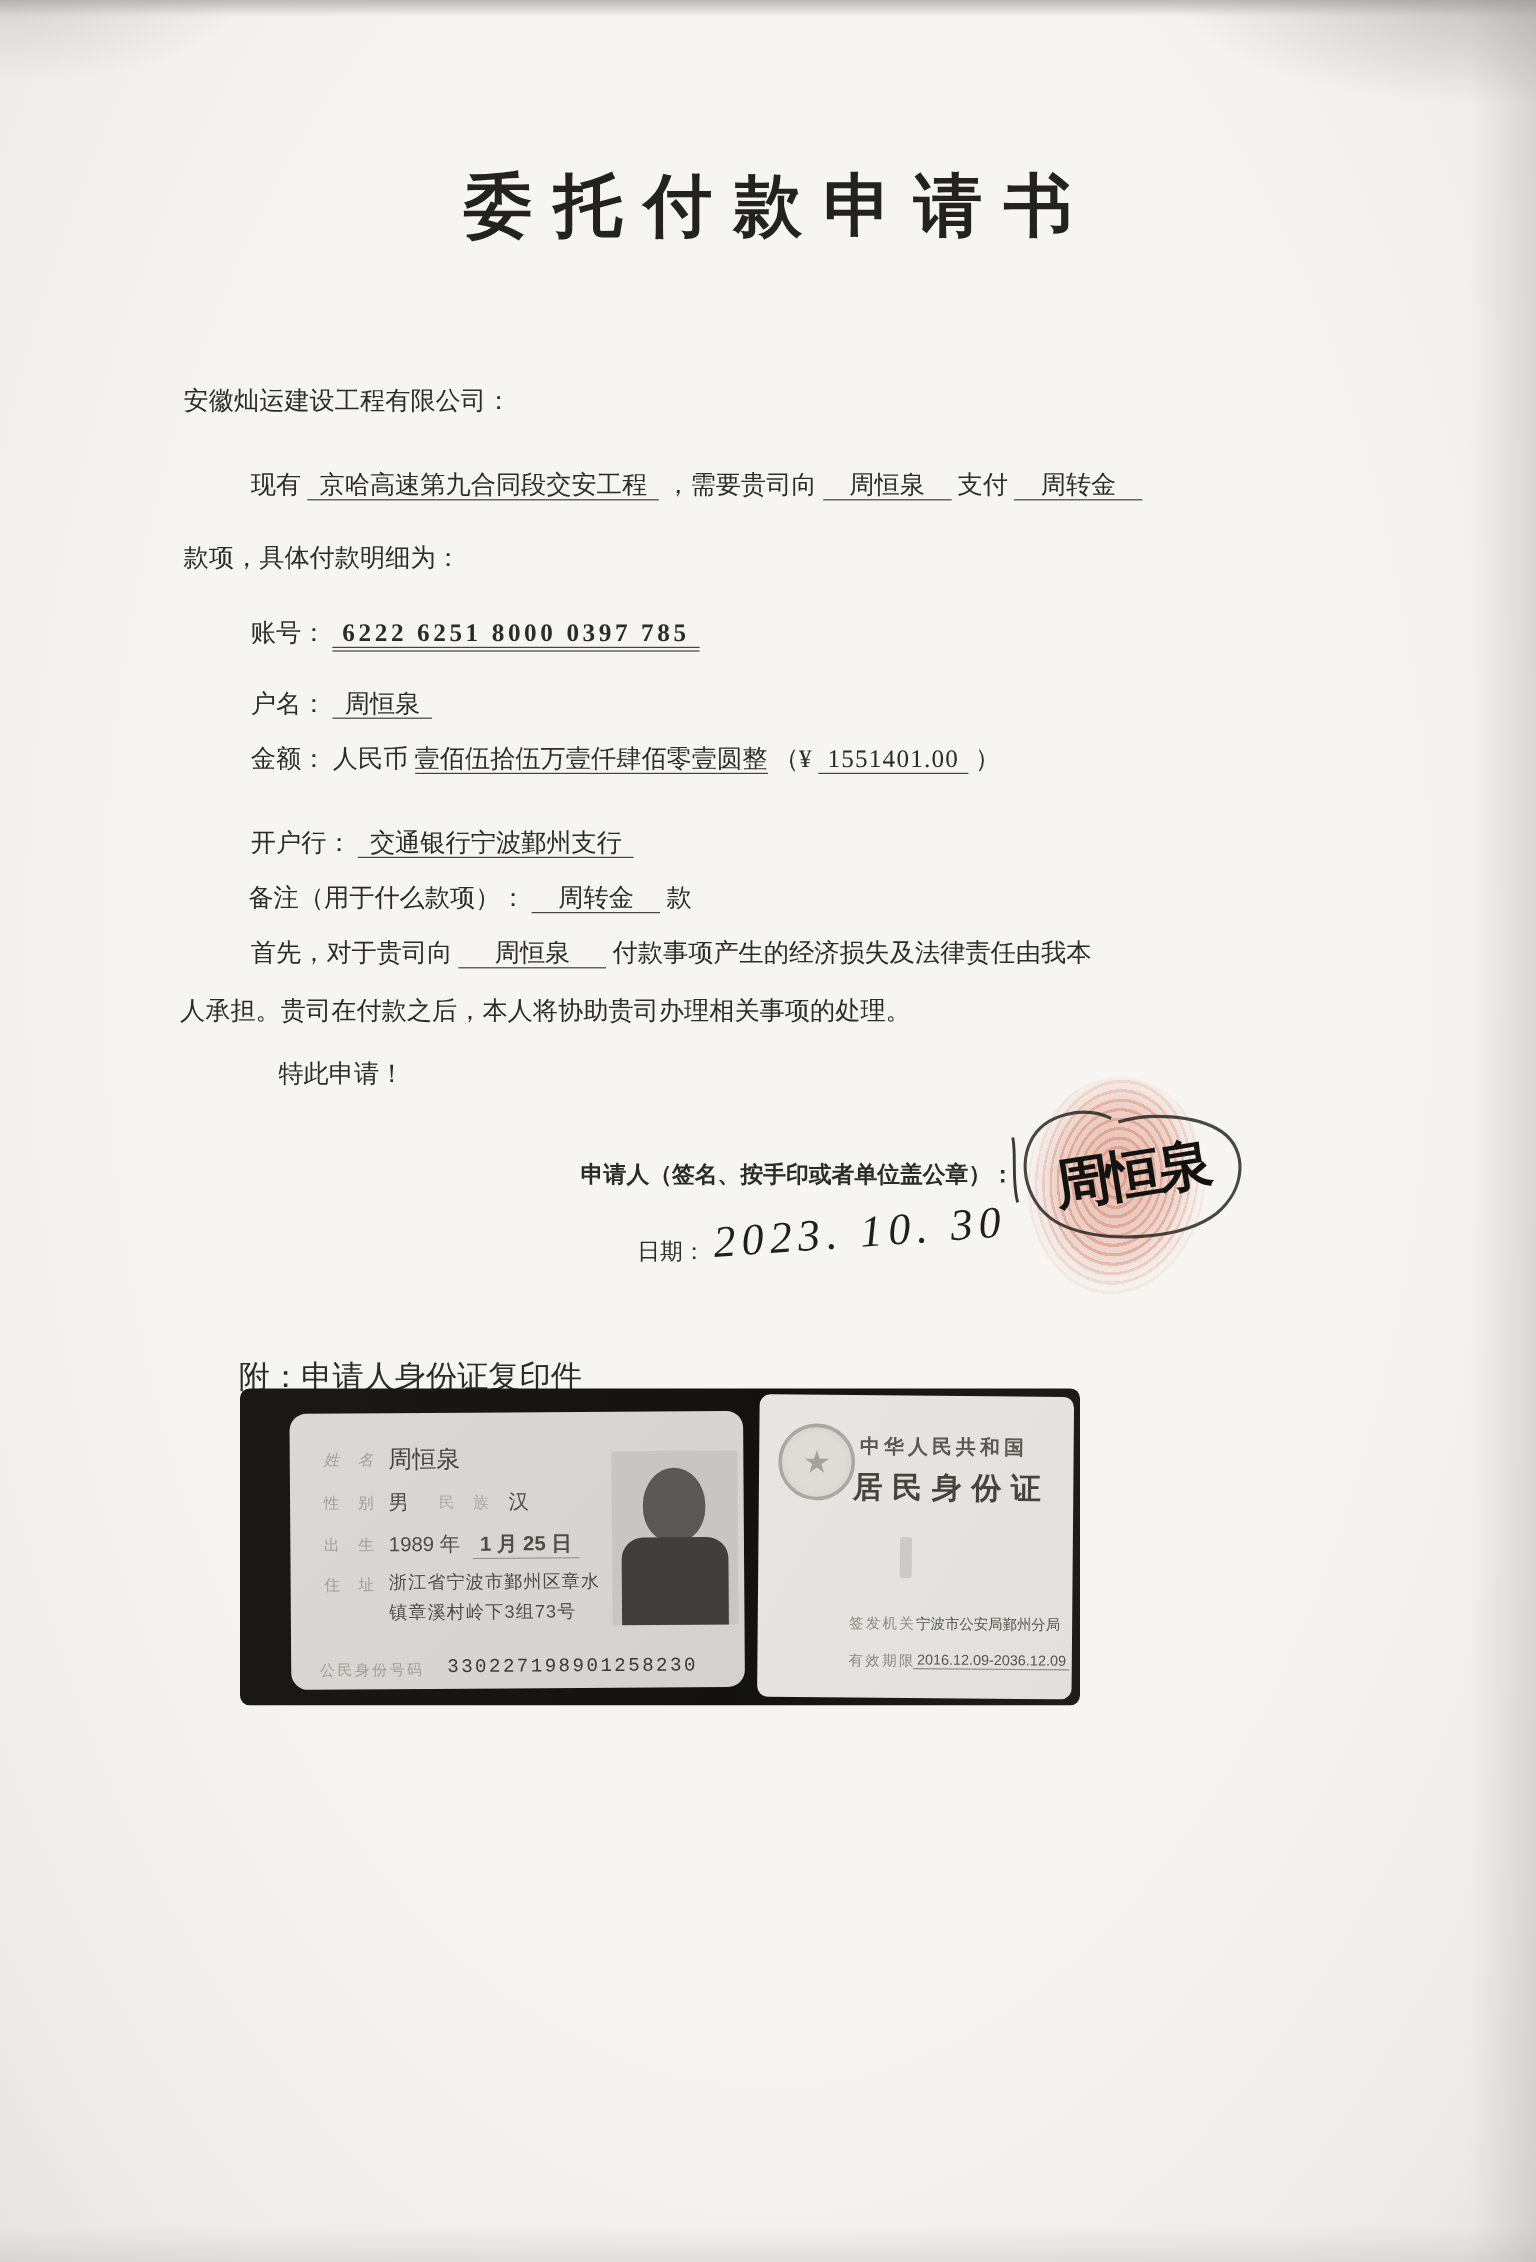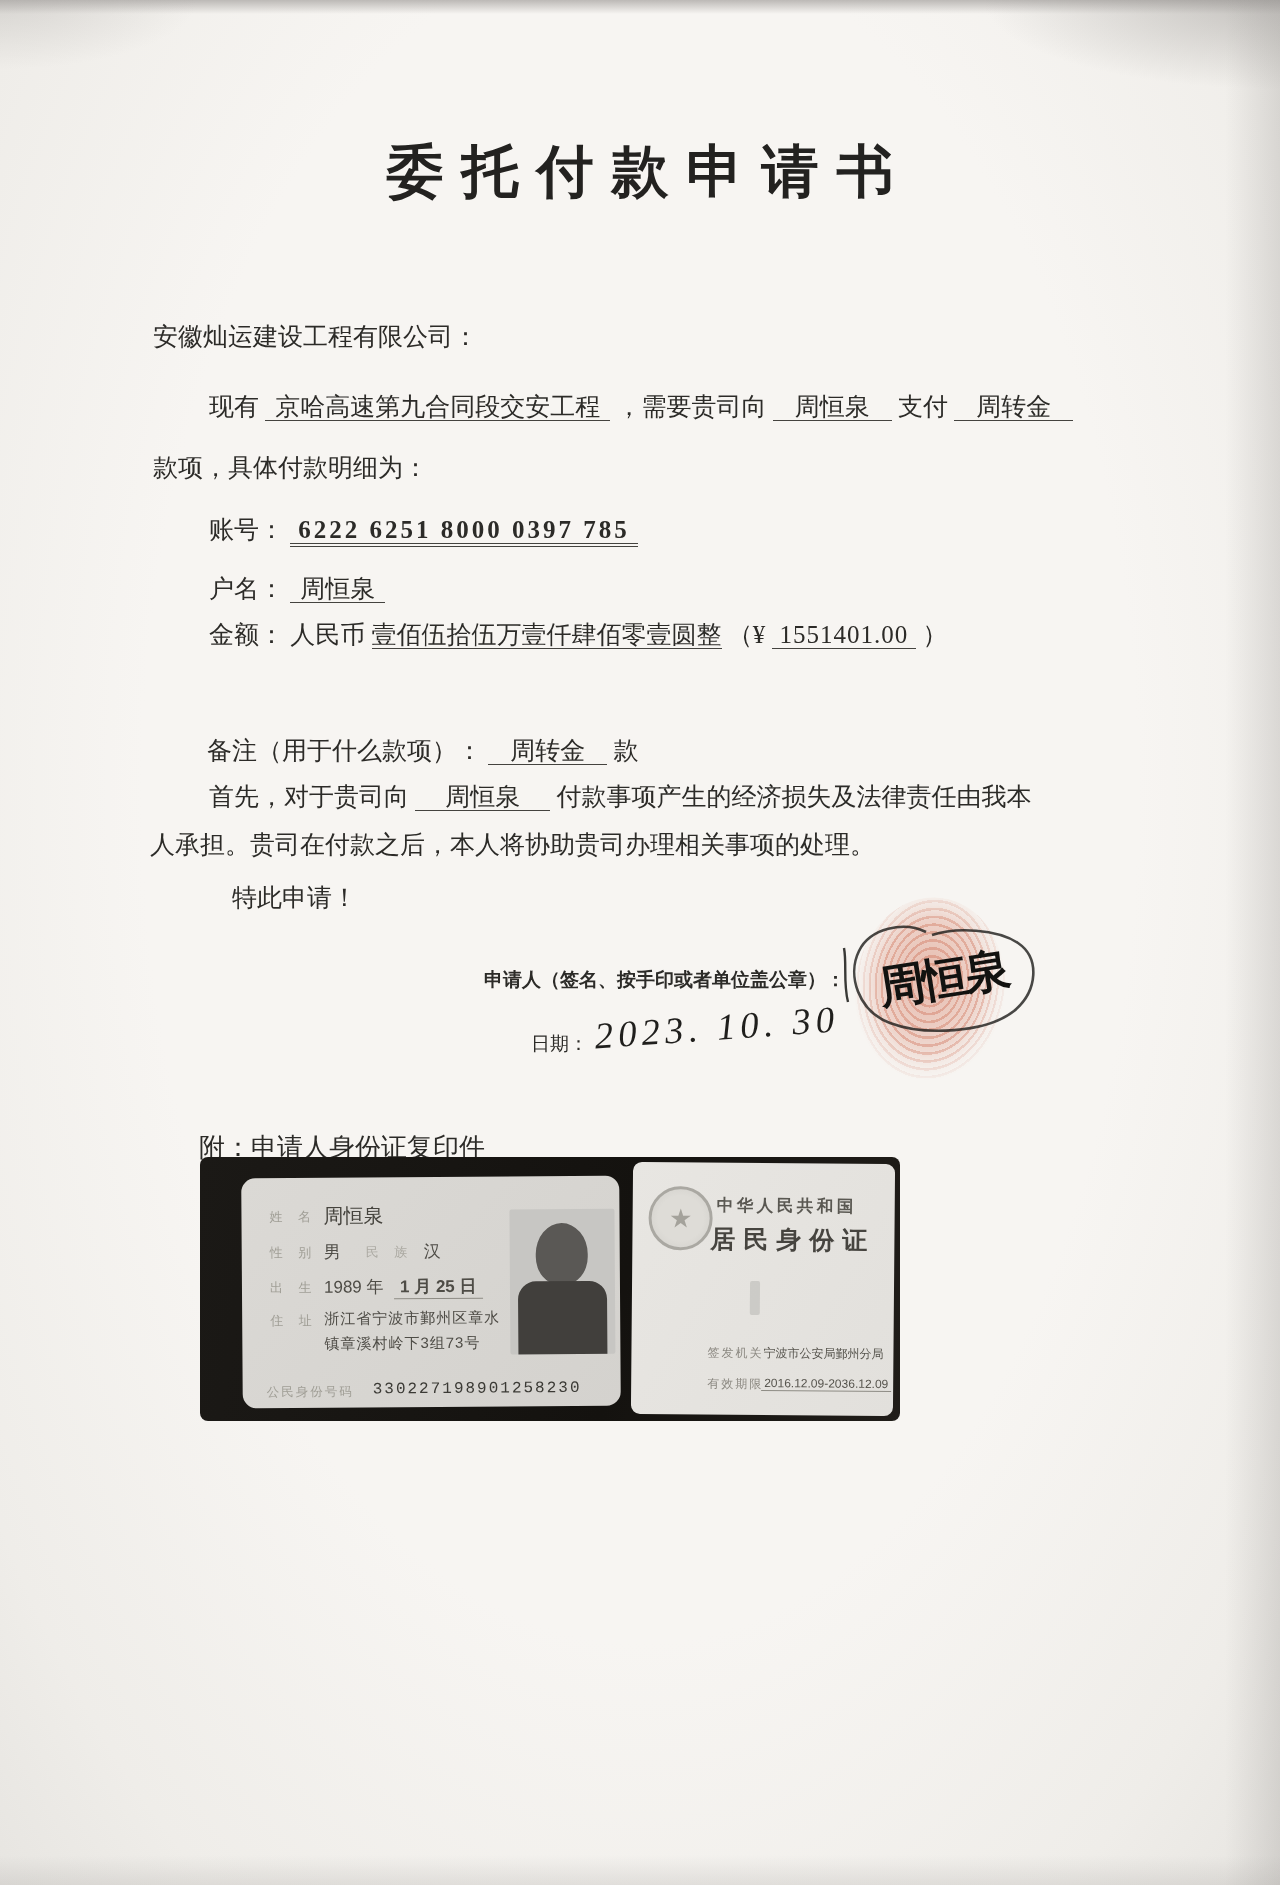--- a/index.html
+++ b/index.html
@@ -12,21 +12,21 @@
       #f4f2ef;
   }
   
   .shade{position:absolute;pointer-events:none;}
   .shade-top{top:0;left:0;right:0;height:14px;background:linear-gradient(#bcb9b6,rgba(188,185,182,0));}
   .shade-tr{top:0;right:0;width:300px;height:90px;background:radial-gradient(ellipse at 100% 0%,rgba(150,147,144,.5),rgba(150,147,144,0) 70%);}
   .shade-tl{top:0;left:0;width:200px;height:70px;background:radial-gradient(ellipse at 0% 0%,rgba(170,167,164,.35),rgba(170,167,164,0) 70%);}
   .shade-right{top:0;right:0;bottom:0;width:55px;background:linear-gradient(to left,rgba(160,157,154,.30),rgba(160,157,154,0));}
   .shade-bottom{left:0;right:0;bottom:0;height:30px;background:linear-gradient(to top,rgba(170,167,164,.25),rgba(170,167,164,0));}
 
-  .ln{position:absolute;white-space:nowrap;font-size:25px;line-height:1.35;}
+  .ln{position:absolute;white-space:nowrap;font-size:21px;line-height:1.35;}
   .title{position:absolute;left:0;right:0;text-align:center;font-size:57px;font-weight:700;letter-spacing:18px;padding-left:18px;color:#232220;}
   .sm{font-size:19px;}
   .u{border-bottom:1.6px solid #44433f;}
   .u-pad{padding:0 10px;}
   .u-wide{padding:0 22px;}
   .u-dbl{border-bottom:4px double #44433f;padding:0 8px;letter-spacing:3px;font-weight:bold;}
   .u-num{padding:0 8px;letter-spacing:1px;}
   .u-lite{border-bottom:1px solid #8e8c85;}
 
   
@@ -105,20 +105,24 @@
 
   <div class="ln" style="top:618px;left:209px;">
     <span>金额：</span>
     <span>人民币</span>
     <span class="u">壹佰伍拾伍万壹仟肆佰零壹圆整</span>
     <span>（¥</span>
     <span class="u u-num">1551401.00</span>
     <span>）</span>
   </div>
 
+  <div class="ln" style="top:688px;left:209px;">
+    <span>开户行：</span>
+    <span class="u u-pad">交通银行宁波鄞州支行</span>
+  </div>
 
   <div class="ln" style="top:734px;left:207px;">
     <span>备注（用于什么款项）：</span>
     <span class="u u-wide">周转金</span>
     <span>款</span>
   </div>
 
   <div class="ln" style="top:780px;left:209px;">
     <span>首先，对于贵司向</span>
     <span class="u" style="padding:0 30px;">周恒泉</span>
@@ -143,21 +147,21 @@
   <div class="ln sm" style="top:1013px;left:531px;">
     <span>日期：</span>
     <span class="hand-date">2023. 10. 30</span>
   </div>
 
   <div class="ln" style="top:1130px;left:199px;font-size:26px;">附：申请人身份证复印件</div>
 
   <div class="cards">
 
     <div class="card card-front">
-      <span class="cf-label" style="left:28px;top:30px;">姓 名</span>
+      <span class="cf-label" style="left:28px;top:30px;font-style:italic;">姓 名</span>
       <span class="cf-val cf-name" style="left:82px;top:25px;">周恒泉</span>
 
       <span class="cf-label" style="left:28px;top:66px;">性 别</span>
       <span class="cf-val" style="left:82px;top:63px;">男</span>
       <span class="cf-label" style="left:124px;top:66px;opacity:.8;">民 族</span>
       <span class="cf-val" style="left:182px;top:63px;">汉</span>
 
       <span class="cf-label" style="left:28px;top:101px;">出 生</span>
       <span class="cf-val" style="left:82px;top:98px;">1989 年</span>
       <span class="cf-val u-lite" style="left:152px;top:98px;padding:0 6px;font-weight:bold;">1 月 25 日</span>

